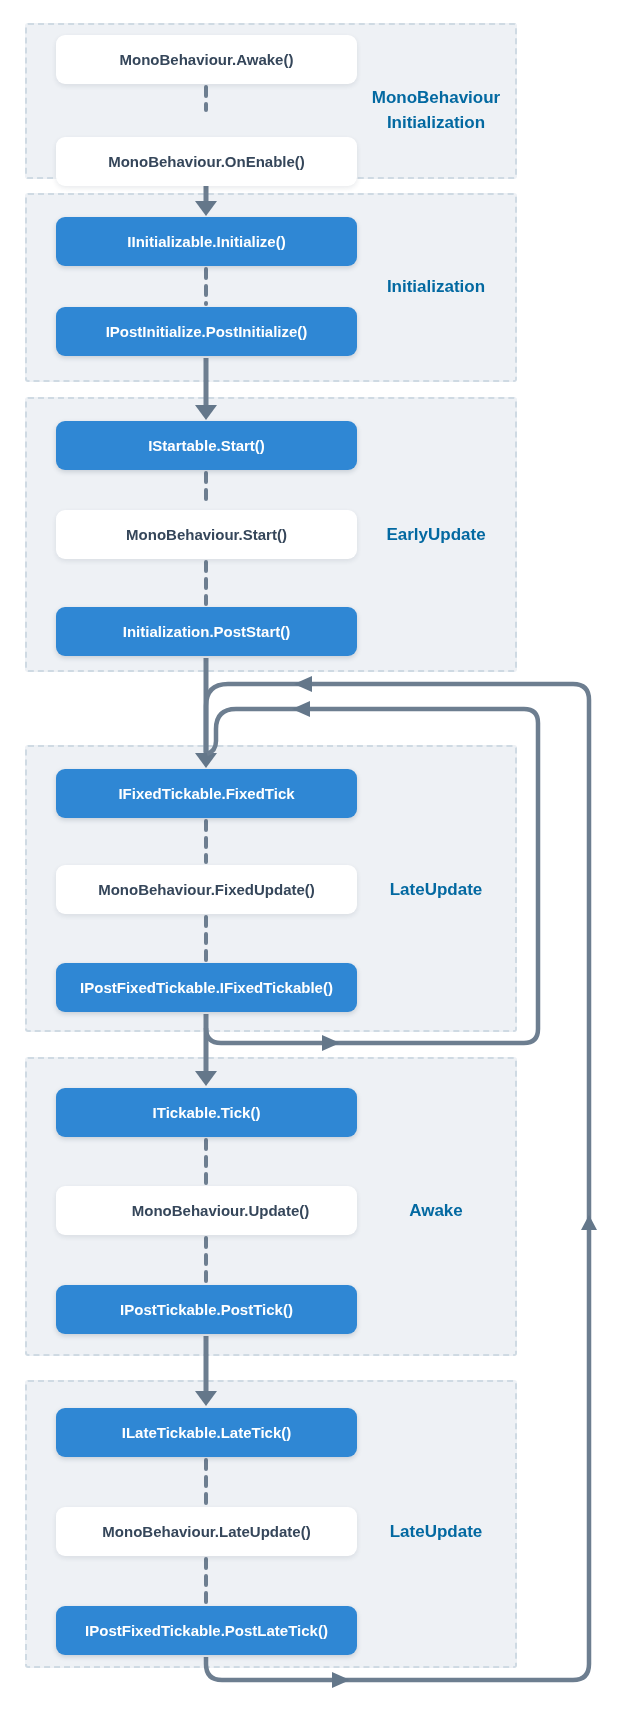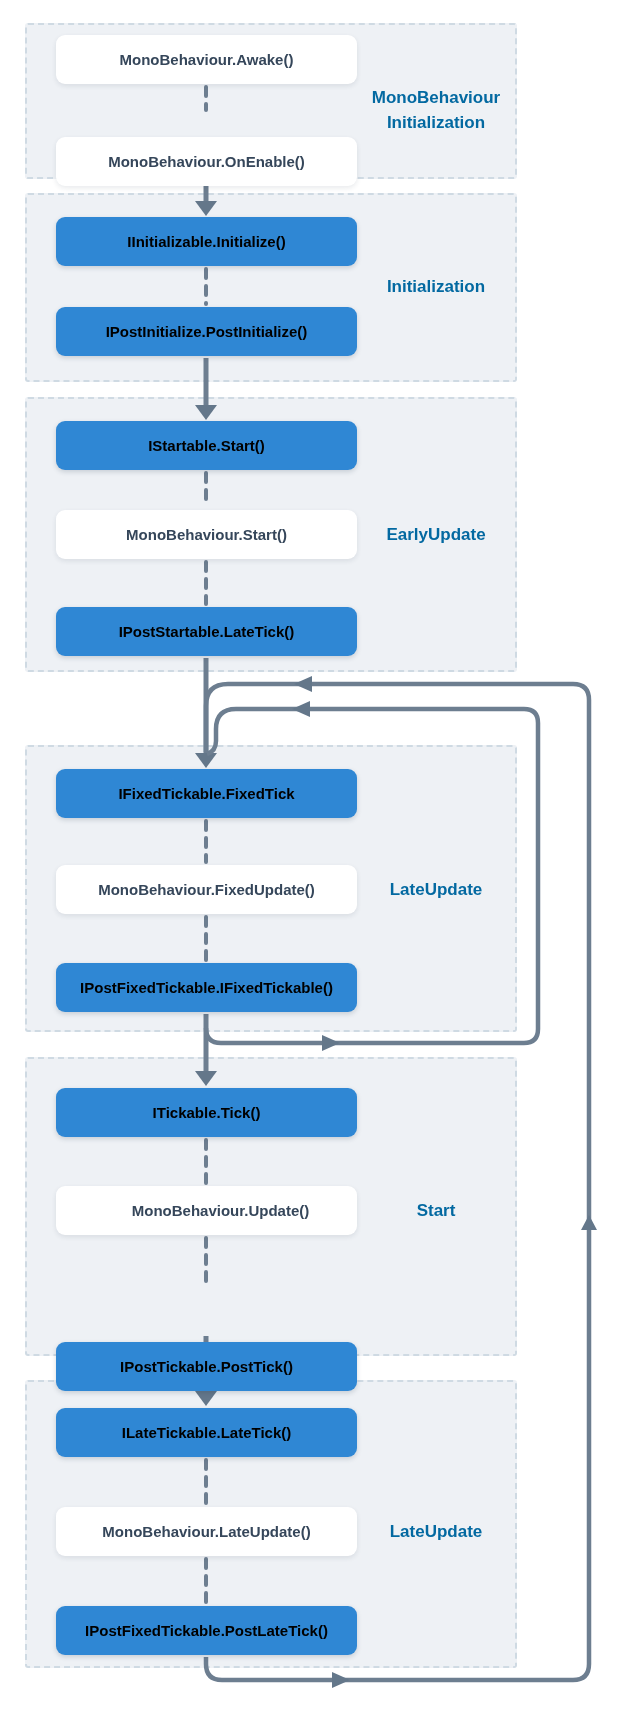--- a/index.html
+++ b/index.html
@@ -37,21 +37,21 @@
     letter-spacing:0px;
     white-space:nowrap;
   }
   .node.plain{
     background:#ffffff;
     color:#35465a;
     box-shadow:0 2px 5px rgba(30,50,70,0.10);
   }
   .node.iface{
     background:#2f87d4;
-    color:#000000;
+    color:#ffffff;
     box-shadow:0 2px 5px rgba(30,50,70,0.18);
   }
   svg.flow{
     position:absolute;top:0;left:0;
     pointer-events:none;
   }
   .flow path, .flow line{fill:none;stroke:#6d7e90;}
   .flow polygon{fill:#64778a;stroke:none;}
 </style>
 </head>
@@ -114,37 +114,37 @@
   </svg>
 
   <div class="node plain" style="top:35px;">MonoBehaviour.Awake()</div>
   <div class="node plain" style="top:113px;margin-top:24px;">MonoBehaviour.OnEnable()</div>
 
   <div class="node iface" style="top:217px;">IInitializable.Initialize()</div>
   <div class="node iface" style="top:307px;">IPostInitialize.PostInitialize()</div>
 
   <div class="node iface" style="top:421px;">IStartable.Start()</div>
   <div class="node plain" style="top:510px;">MonoBehaviour.Start()</div>
-  <div class="node iface" style="top:607px;">IPostStartable.LateTick()</div>
+  <div class="node iface" style="top:607px;">Initialization.PostStart()</div>
 
   <div class="node iface" style="top:769px;">IFixedTickable.FixedTick</div>
   <div class="node plain" style="top:865px;">MonoBehaviour.FixedUpdate()</div>
   <div class="node iface" style="top:963px;">IPostFixedTickable.IFixedTickable()</div>
 
   <div class="node iface" style="top:1088px;">ITickable.Tick()</div>
   <div class="node plain" style="top:1186px;padding-left:28px;">MonoBehaviour.Update()</div>
-  <div class="node iface" style="top:1342px;">IPostTickable.PostTick()</div>
+  <div class="node iface" style="top:1285px;">IPostTickable.PostTick()</div>
 
   <div class="node iface" style="top:1408px;">ILateTickable.LateTick()</div>
   <div class="node plain" style="top:1507px;">MonoBehaviour.LateUpdate()</div>
   <div class="node iface" style="top:1606px;">IPostFixedTickable.PostLateTick()</div>
 
   <div class="section-label" style="top:85px;">
     <span style="display:block">MonoBehaviour</span>
     <span style="display:block">Initialization</span>
   </div>
   <div class="section-label" style="top:274px;">Initialization</div>
   <div class="section-label" style="top:522px;">EarlyUpdate</div>
   <div class="section-label" style="top:877px;">LateUpdate</div>
-  <div class="section-label" style="top:1198px;">Start</div>
+  <div class="section-label" style="top:1198px;">Awake</div>
   <div class="section-label" style="top:1519px;">LateUpdate</div>
 
 </div>
 
 </body></html>

